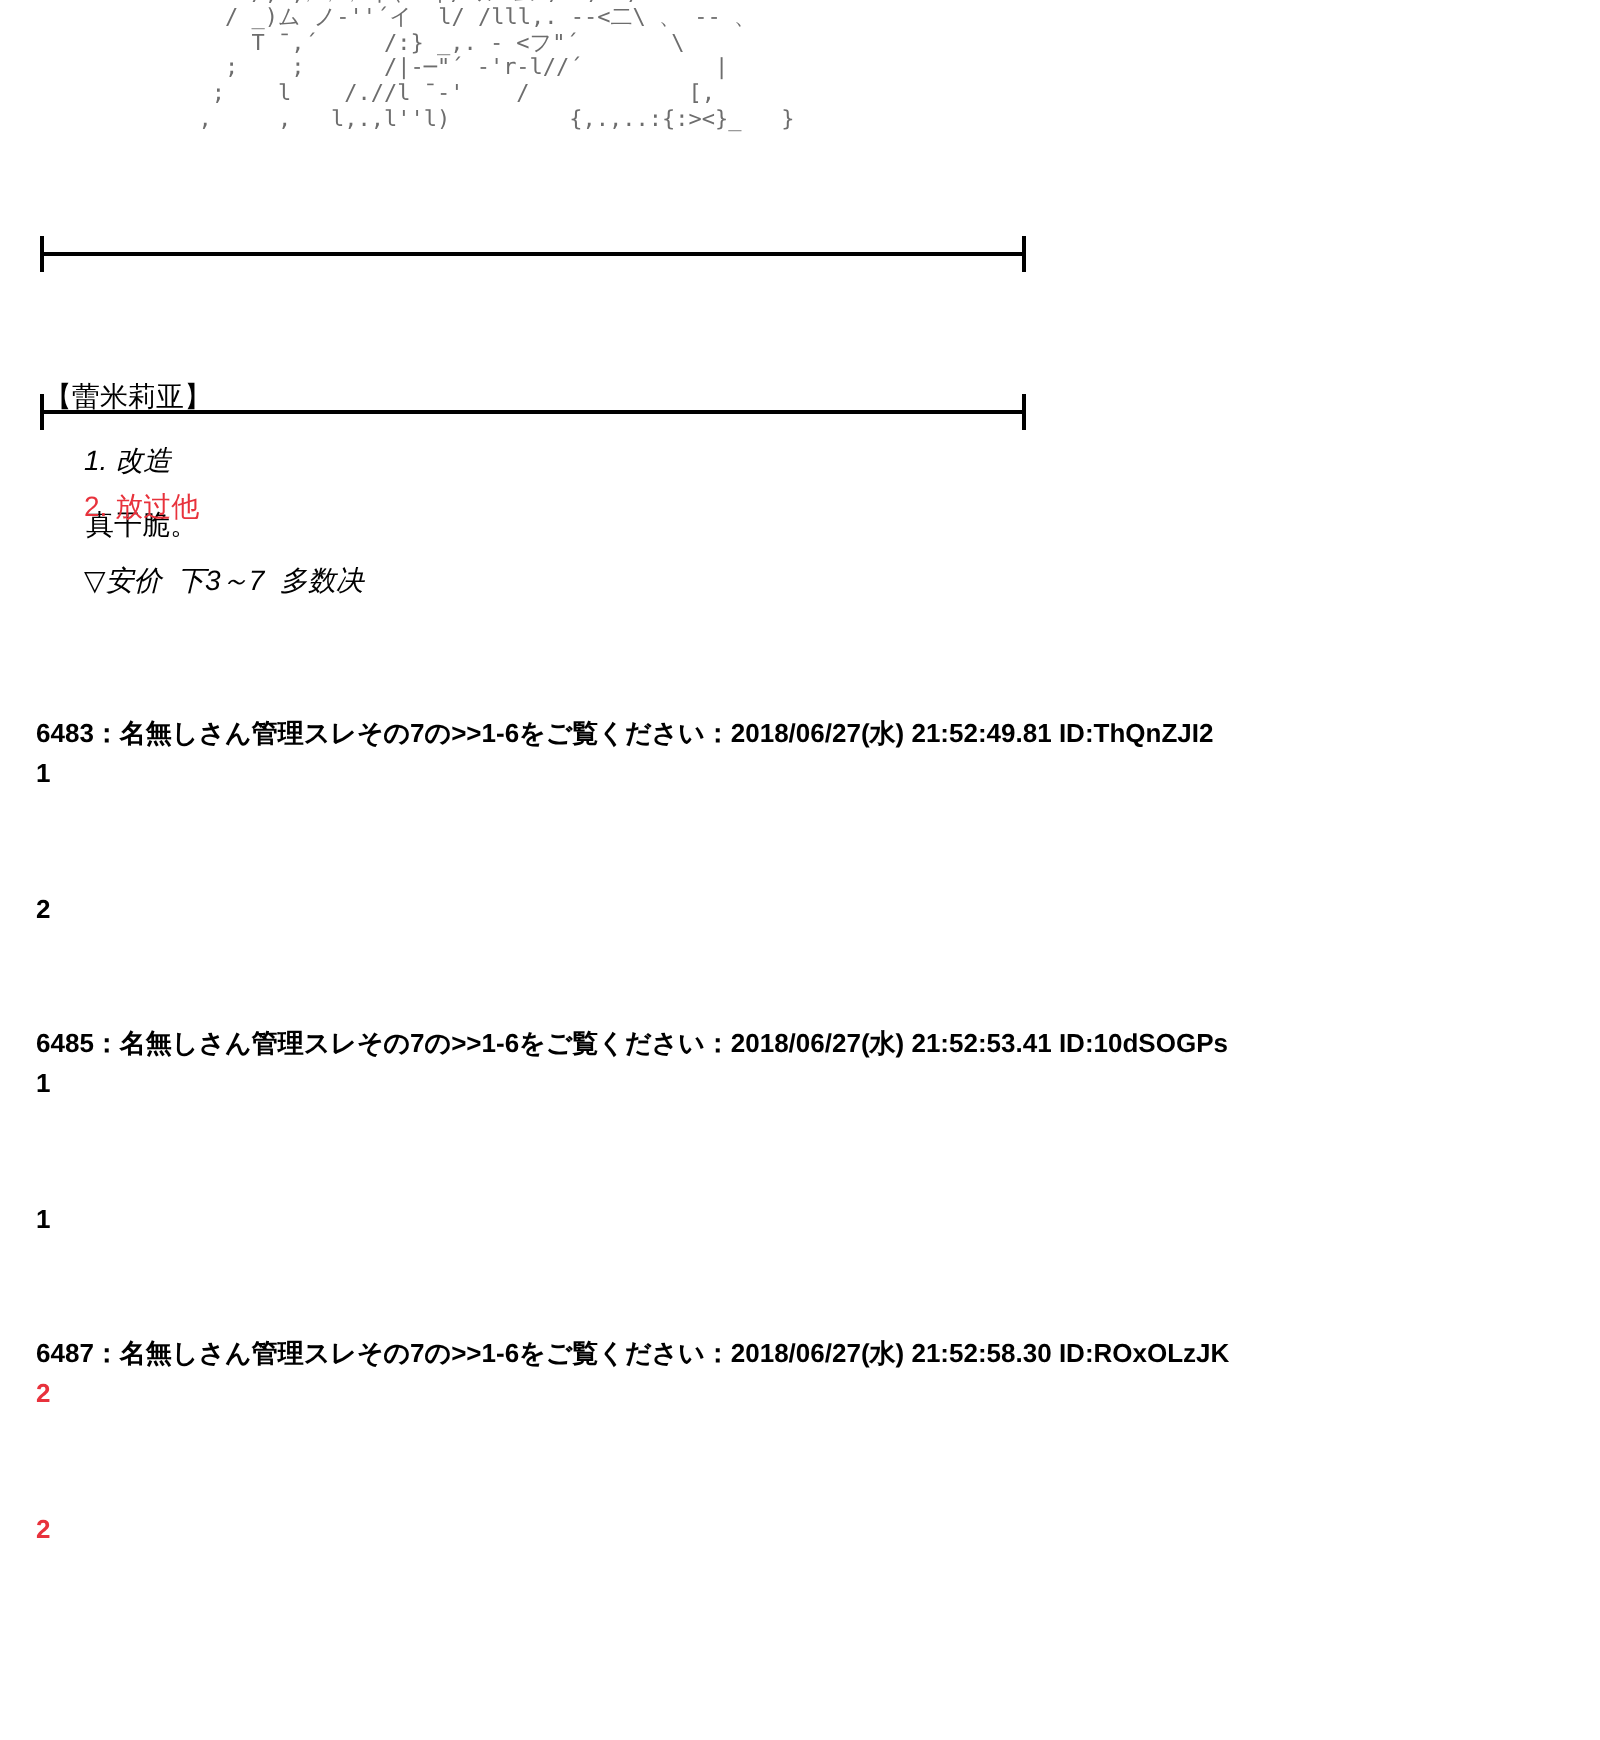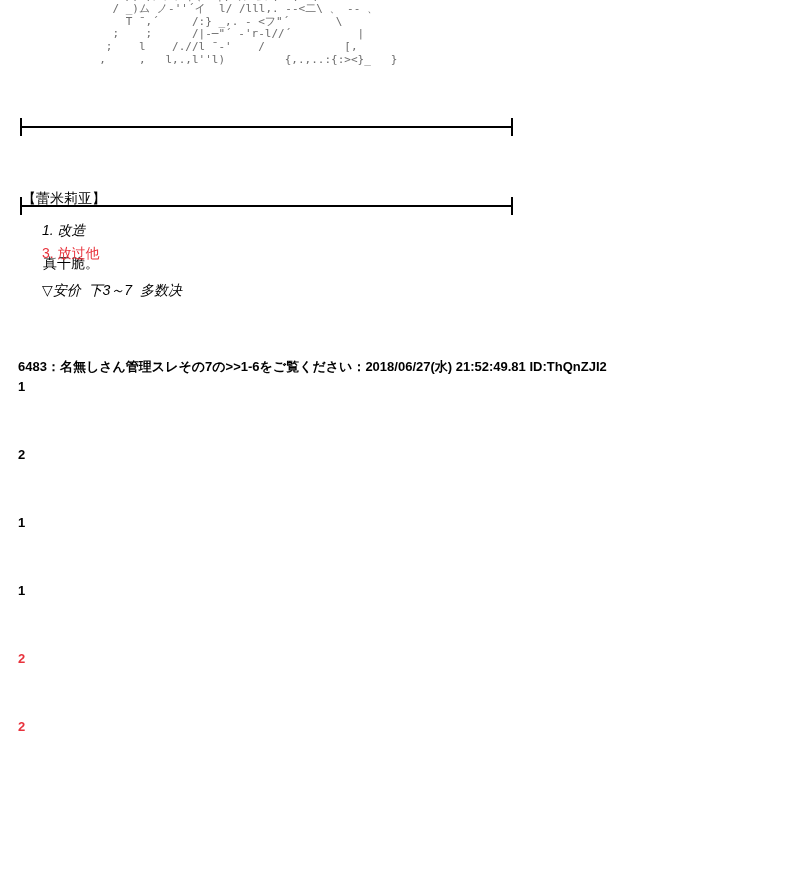--- a/index.html
+++ b/index.html
@@ -154,45 +154,47 @@
 </div>
 
 <div class="divider" id="divider-middle">
   <span class="tick left"></span>
   <span class="bar"></span>
   <span class="tick right"></span>
 </div>
 
 <div class="choices">
   <div class="choice normal">1. 改造</div>
-  <div class="choice selected">3. 放过他</div>
+  <div class="choice selected">2. 放过他</div>
 </div>
 
 <div class="anchor-note">▽安价  下3～7  多数决</div>
 
 <div class="posts">
 
   <div class="post">
     <div class="post-header">6483：名無しさん管理スレその7の&gt;&gt;1-6をご覧ください：2018/06/27(水) 21:52:49.81 ID:ThQnZJI2</div>
     <div class="post-body">1</div>
   </div>
 
   <div class="post">
     <div class="post-body">2</div>
   </div>
 
   <div class="post">
+    <div class="post-header">6485：名無しさん管理スレその7の&gt;&gt;1-6をご覧ください：2018/06/27(水) 21:52:53.41 ID:10dSOGPs</div>
     <div class="post-body">1</div>
   </div>
 
   <div class="post">
     <div class="post-body">1</div>
   </div>
 
   <div class="post">
+    <div class="post-header">6487：名無しさん管理スレその7の&gt;&gt;1-6をご覧ください：2018/06/27(水) 21:52:58.30 ID:ROxOLzJK</div>
     <div class="post-body highlight">2</div>
   </div>
 
   <div class="post">
     <div class="post-body highlight">2</div>
   </div>
 
 </div>
 
 </body></html>

